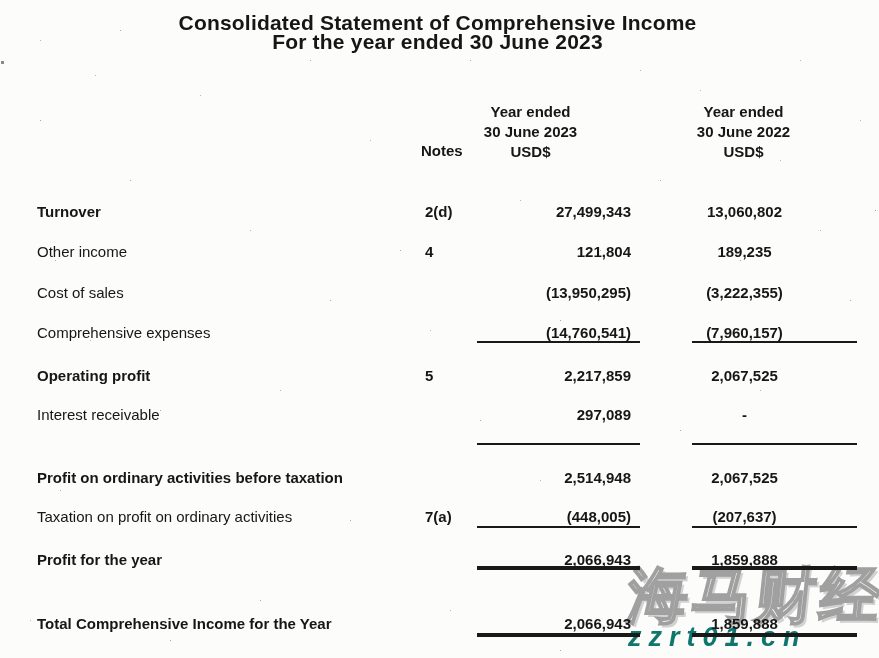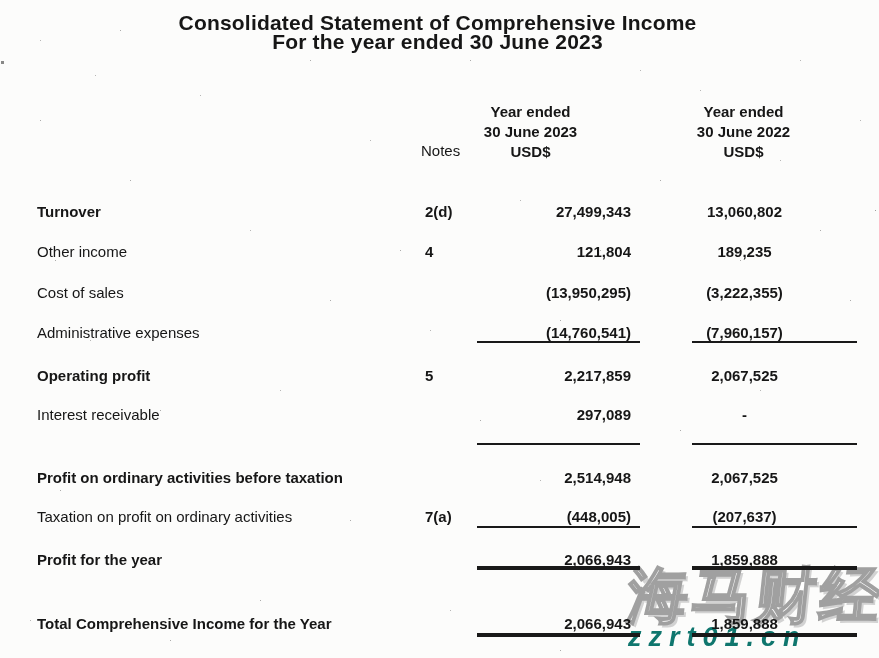--- a/index.html
+++ b/index.html
@@ -39,21 +39,21 @@
       720px 340px 0 0 rgba(20,20,20,.35), 800px 60px 0 0 rgba(20,20,20,.3),
       120px 30px 0 0 rgba(20,20,20,.35), 330px 480px 0 0 rgba(20,20,20,.3),
       170px 640px 0 0 rgba(20,20,20,.35), 450px 610px 0 0 rgba(20,20,20,.3),
       560px 650px 0 0 rgba(20,20,20,.35), 875px 210px 0 0 rgba(20,20,20,.4),
       2px 62px 0 1px rgba(20,20,20,.5);
   }
 
   .title-block { position:absolute; left:0; top:13px; width:862px; text-align:center; }
   .title-line { display:block; font-size:21px; font-weight:700; line-height:19px; letter-spacing:.2px;padding-left:13px; }
 
-  .hdr-notes { position:absolute; left:421px; top:142px; font-size:15px; font-weight:400; }
+  .hdr-notes { position:absolute; left:421px; top:142px; font-size:15px; font-weight:700; }
   .hdr-col { position:absolute; top:102px; width:201px; text-align:center;
              font-size:15px; font-weight:700; line-height:20px; }
   .hdr-col span { display:block; }
   .hdr-2023 { left:430px; }
   .hdr-2022 { left:643px; }
 
   .row { position:absolute; left:0; width:879px; height:17px; font-size:15px; }
   .row .lbl  { position:absolute; left:14px; white-space:nowrap; font-weight:400;margin-left:23px; }
   .row.b .lbl { font-weight:700; }
   .row .note { position:absolute; left:425px; font-weight:700; }
@@ -125,21 +125,21 @@
       <span class="v2">189,235</span>
     </div>
 
     <div class="row" style="top:284px">
       <span class="lbl">Cost of sales</span>
       <span class="v1">(13,950,295)</span>
       <span class="v2">(3,222,355)</span>
     </div>
 
     <div class="row" style="top:324px">
-      <span class="lbl">Administrative expenses</span>
+      <span class="lbl">Comprehensive expenses</span>
       <span class="v1">(14,760,541)</span>
       <span class="v2">(7,960,157)</span>
     </div>
     <div class="sline seg1" style="top:341px"></div>
     <div class="sline seg2" style="top:341px"></div>
 
     <div class="row b" style="top:367px">
       <span class="lbl">Operating profit</span>
       <span class="note">5</span>
       <span class="v1">2,217,859</span>

